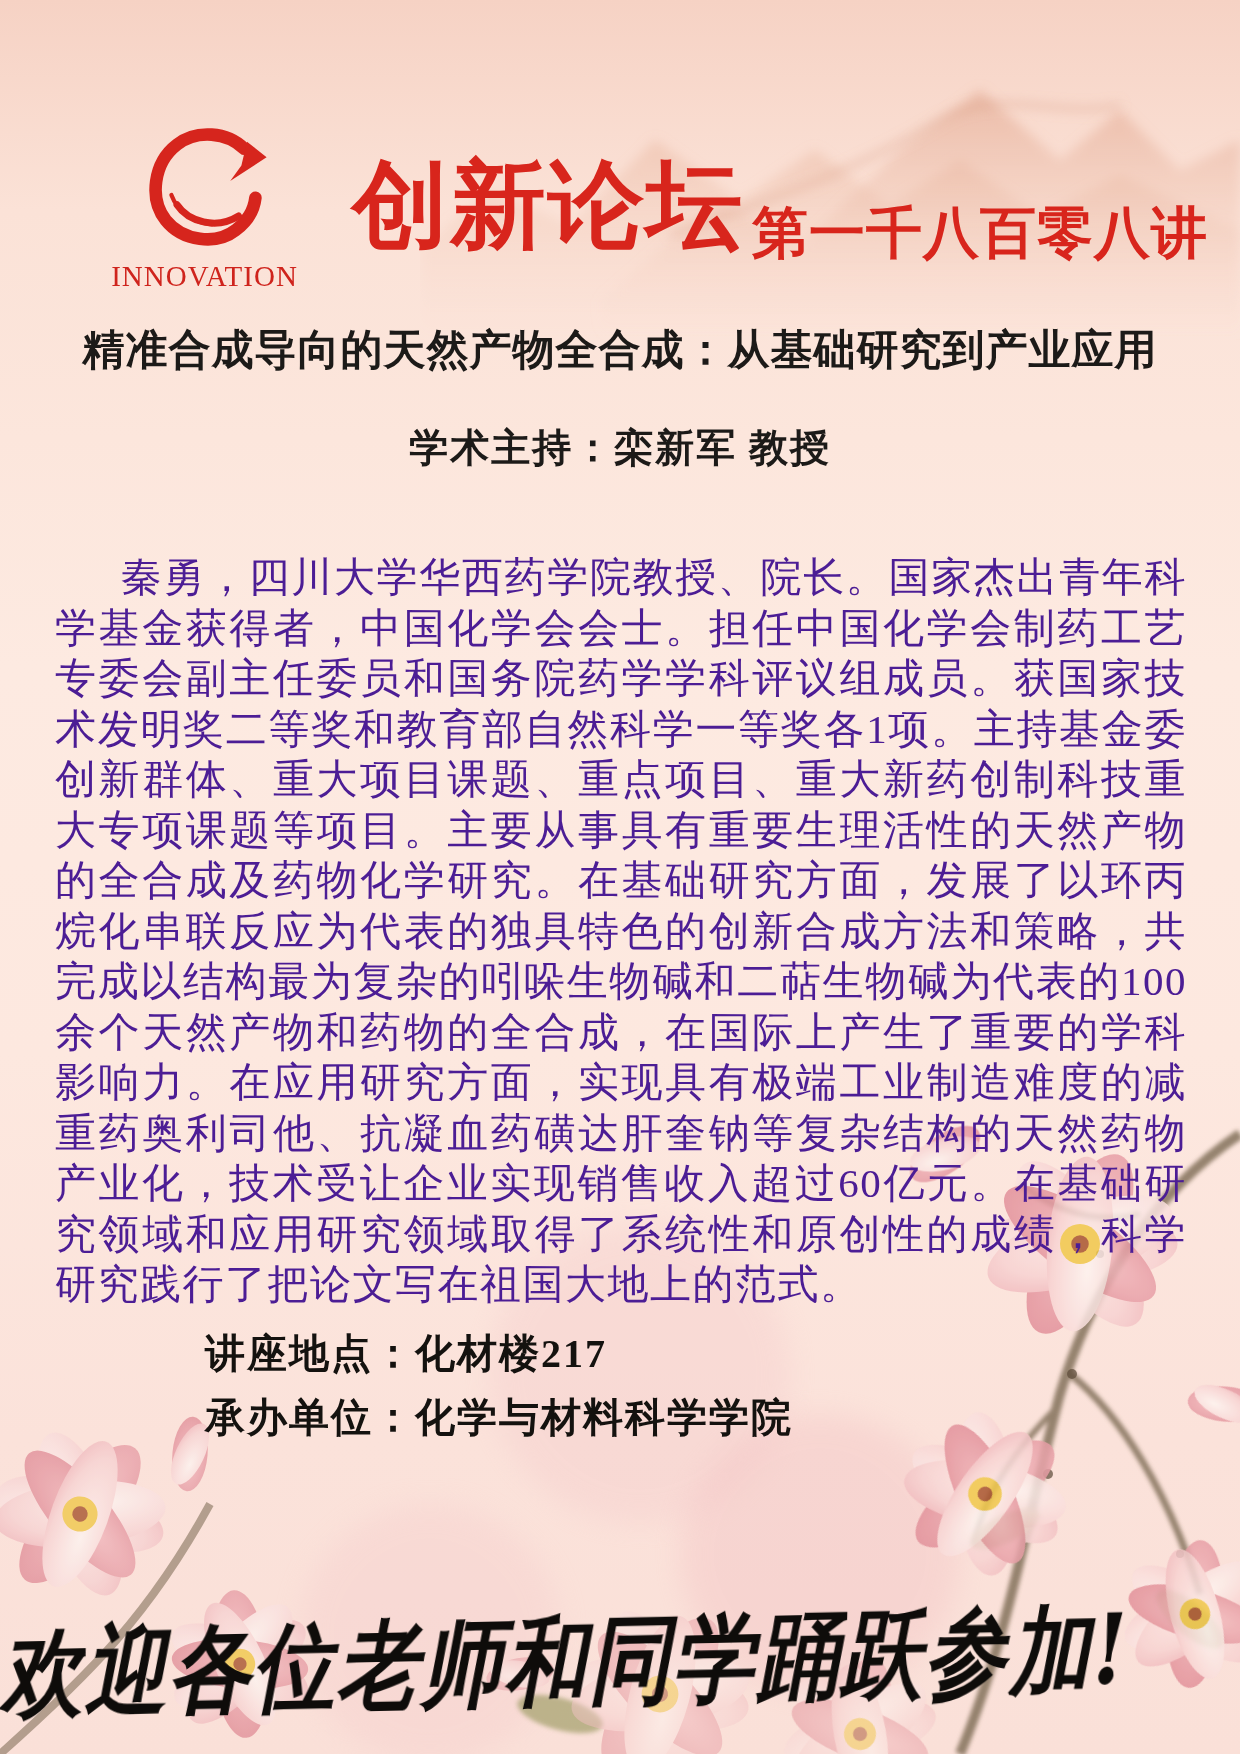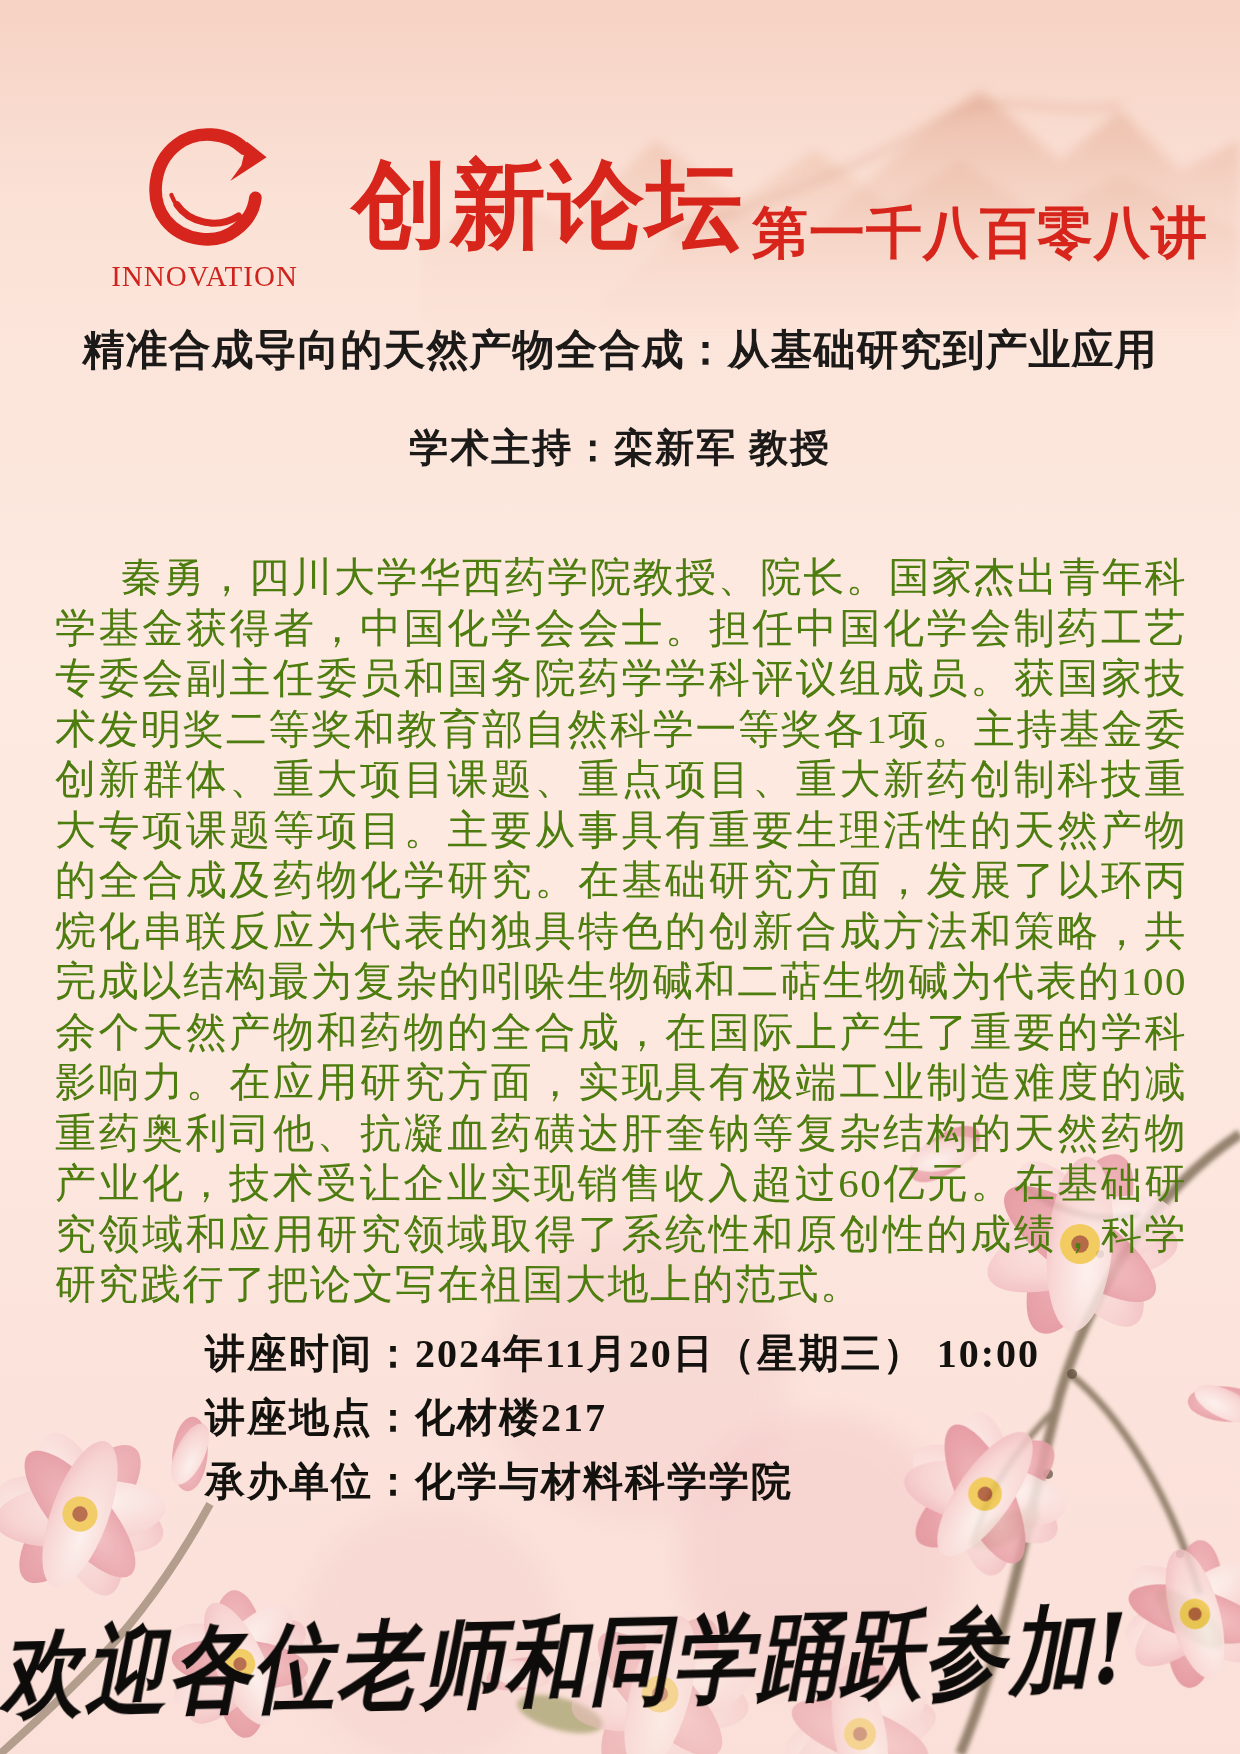--- a/index.html
+++ b/index.html
@@ -45,21 +45,21 @@
   .speakers .line {
     font-size: 39px; font-weight: 700; line-height: 55px; letter-spacing: 2px;
     white-space: nowrap;
   }
 
   
   .bio {
     position: absolute; left: 55px; top: 552px; width: 1132px;
     font-size: 41px; line-height: 50.5px; font-weight: 500;
     text-align: justify; text-indent: 1.6em; letter-spacing: 1.5px;
-    color: #4d7c0f;
+    color: #4c1d95;
   }
 
   
   .details { position: absolute; left: 205px; top: 1322px; }
   .details .line {
     font-size: 40px; font-weight: 700; line-height: 64px; letter-spacing: 2px;
     white-space: nowrap; color: #14120f;
   }
 
   
@@ -192,21 +192,20 @@
 
     <h2 class="main-title">精准合成导向的天然产物全合成：从基础研究到产业应用</h2>
 
     <div class="speakers">
       <div class="line">学术主持：栾新军 教授</div>
     </div>
 
     <p class="bio">秦勇，四川大学华西药学院教授、院长。国家杰出青年科学基金获得者，中国化学会会士。担任中国化学会制药工艺专委会副主任委员和国务院药学学科评议组成员。获国家技术发明奖二等奖和教育部自然科学一等奖各1项。主持基金委创新群体、重大项目课题、重点项目、重大新药创制科技重大专项课题等项目。主要从事具有重要生理活性的天然产物的全合成及药物化学研究。在基础研究方面，发展了以环丙烷化串联反应为代表的独具特色的创新合成方法和策略，共完成以结构最为复杂的吲哚生物碱和二萜生物碱为代表的100余个天然产物和药物的全合成，在国际上产生了重要的学科影响力。在应用研究方面，实现具有极端工业制造难度的减重药奥利司他、抗凝血药磺达肝奎钠等复杂结构的天然药物产业化，技术受让企业实现销售收入超过60亿元。在基础研究领域和应用研究领域取得了系统性和原创性的成绩，科学研究践行了把论文写在祖国大地上的范式。</p>
 
     <div class="details">
-      <div class="line">讲座时间：2024年11月20日（星期三） 10:00</div>
       <div class="line">讲座地点：化材楼217</div>
       <div class="line">承办单位：化学与材料科学学院</div>
     </div>
 
     <div class="welcome">欢迎各位老师和同学踊跃参加!</div>
 
   </div>
 </div>
 
 </body></html>

